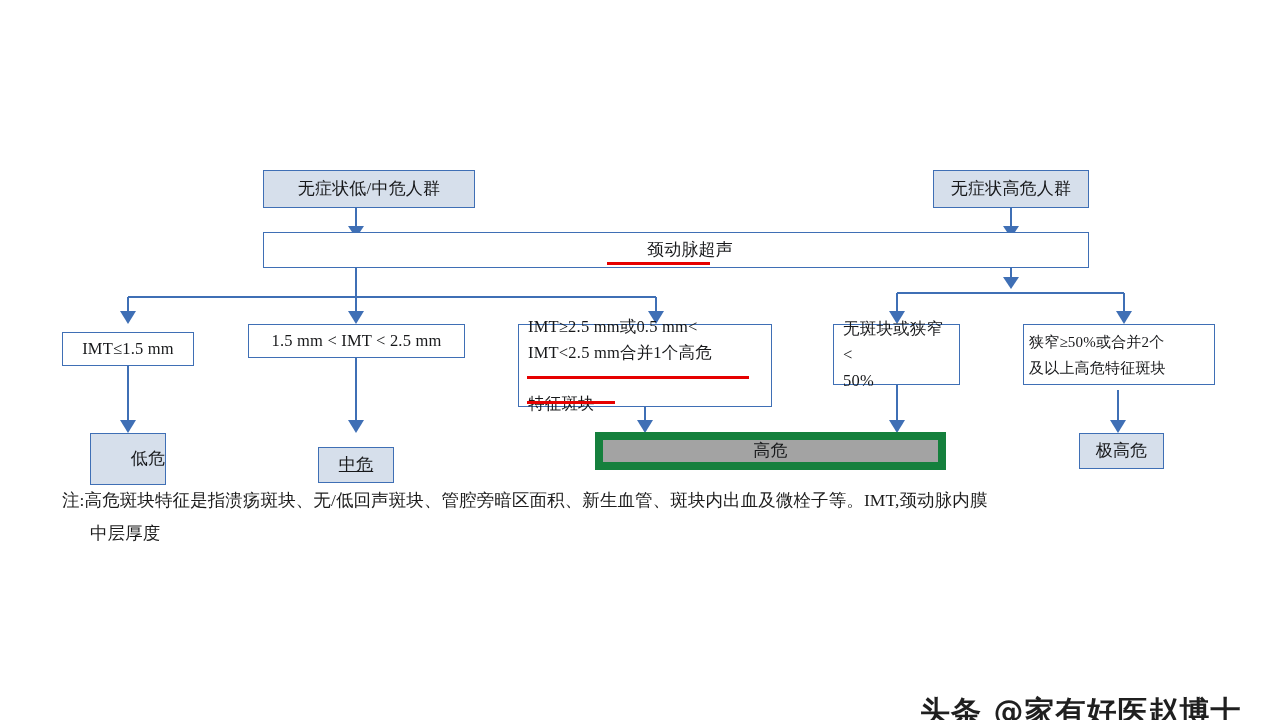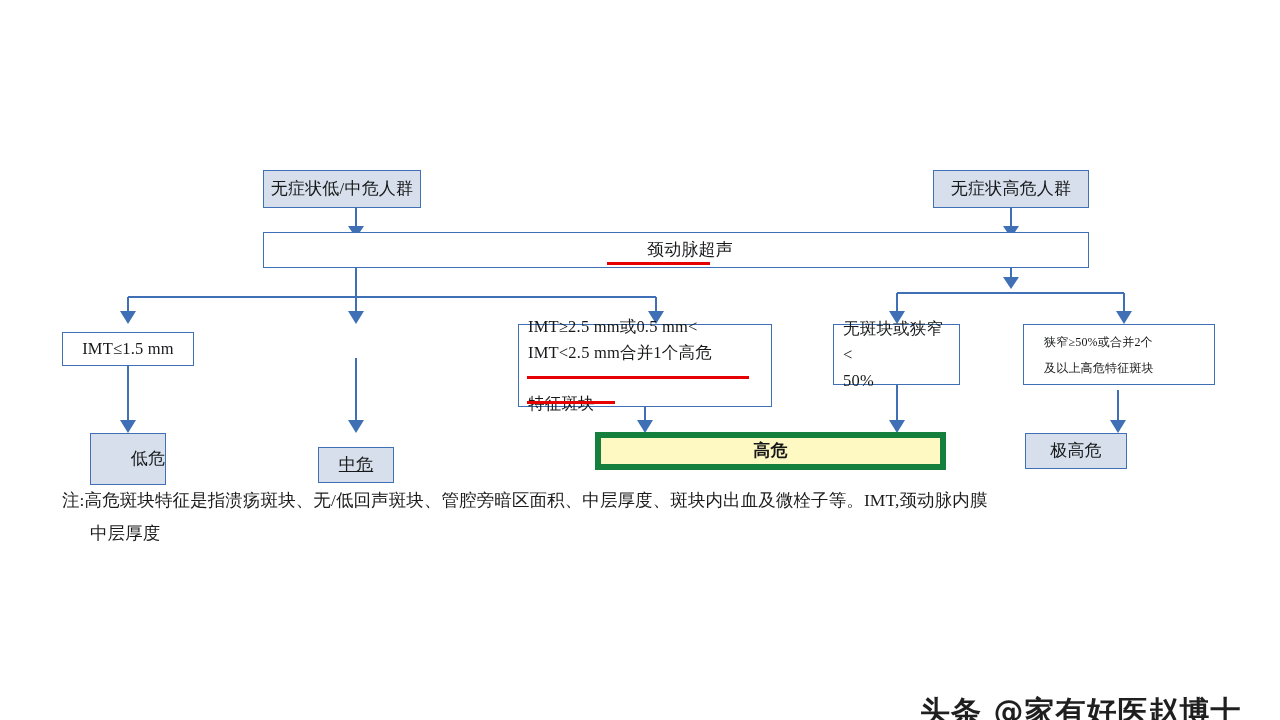--- a/index.html
+++ b/index.html
@@ -38,23 +38,22 @@
   .node.plain {
     background: #ffffff;
   }
   .node.left-align {
     justify-content: flex-start;
     white-space: normal;
     text-align: left;
     padding: 4px 8px 4px 9px;
   }
   .node.redbox {
-    border: 6px solid #15803d;
-    background: #fef9c3;
-    font-weight: bold;
+    border: 8px solid #15803d;
+    background: #a3a3a3;
   }
   .uline-red {
     position: absolute;
     background: #e60000;
     height: 3px;
   }
   .note {
     position: absolute;
     font-size: 17.5px;
     line-height: 28px;
@@ -122,37 +121,40 @@
     <path class="ln" d="M 645 407 L 645 420"></path>
     <polygon class="ah" points="637,420 653,420 645,433"></polygon>
 
     <path class="ln" d="M 897 385 L 897 420"></path>
     <polygon class="ah" points="889,420 905,420 897,433"></polygon>
 
     <path class="ln" d="M 1118 390 L 1118 420"></path>
     <polygon class="ah" points="1110,420 1126,420 1118,433"></polygon>
   </svg>
 
-  <div class="node" style="left:263px; top:170px; width:158px; height:38px;">
+  <div class="node" style="left:263px; top:170px; width:212px; height:38px;">
     <span>无症状低/中危人群</span>
   </div>
 
   <div class="node" style="left:933px; top:170px; width:156px; height:38px;text-align:center;">
     <span>无症状高危人群</span>
   </div>
 
   <div class="node plain" style="left:263px; top:232px; width:826px; height:36px;padding-left:28px;">
     <span>颈动脉超声</span>
   </div>
   <div class="uline-red" style="left:607px; top:262px; width:103px;"></div>
 
   <div class="node plain" style="left:62px; top:324px; width:132px; height:34px; font-size:16.5px;margin-top:8px;">
     <span>IMT≤1.5 mm</span>
   </div>
 
+  <div class="node plain" style="left:248px; top:324px; width:217px; height:34px; font-size:16.5px;">
+    <span>1.5 mm &lt; IMT &lt; 2.5 mm</span>
+  </div>
 
   <div class="node plain left-align" style="left:518px; top:324px; width:254px; height:83px; font-size:16.5px; line-height:26px;padding-left:9px;">
     <div>
       <div>IMT≥2.5 mm或0.5 mm&lt;</div>
       <div style="position:relative; display:inline-block;">
         <span>IMT&lt;2.5 mm合并1个高危</span>
       </div>
       <div style="position:relative; display:inline-block;margin-top:25px;">
         <span>特征斑块</span>
       </div>
@@ -161,45 +163,45 @@
   <div class="uline-red" style="left:527px; top:376px; width:222px;"></div>
   <div class="uline-red" style="left:527px; top:401px; width:88px;"></div>
 
   <div class="node plain left-align" style="left:833px; top:324px; width:127px; height:61px; font-size:16.5px; line-height:26px;">
     <div>
       <div>无斑块或狭窄&lt;</div>
       <div>50%</div>
     </div>
   </div>
 
-  <div class="node plain left-align" style="left:1023px; top:324px; width:192px; height:61px; font-size:12px; line-height:26px; padding-left:20px;">
+  <div class="node plain left-align" style="left:1023px; top:324px; width:192px; height:61px; font-size:15px; line-height:26px; padding-left:5px;">
     <div>
       <div>狭窄≥50%或合并2个</div>
       <div>及以上高危特征斑块</div>
     </div>
   </div>
 
   <div class="node" style="left:90px; top:433px; width:76px; height:52px;padding-left:40px;">
     <span>低危</span>
   </div>
 
   <div class="node" style="left:318px; top:447px; width:76px; height:36px;text-decoration:underline;">
     <span>中危</span>
   </div>
 
   <div class="node redbox" style="left:595px; top:432px; width:351px; height:38px;">
     <span>高危</span>
   </div>
 
-  <div class="node" style="left:1025px; top:433px; width:102px; height:36px;">
+  <div class="node" style="left:1079px; top:433px; width:85px; height:36px;">
     <span>极高危</span>
   </div>
 
   <div class="note" style="left:62px; top:486px; width:1180px;">
-    <span>注:高危斑块特征是指溃疡斑块、无/低回声斑块、管腔旁暗区面积、中层厚度、斑块内出血及微栓子等。IMT,颈动脉内膜</span>
+    <span>注:高危斑块特征是指溃疡斑块、无/低回声斑块、管腔旁暗区面积、新生血管、斑块内出血及微栓子等。IMT,颈动脉内膜</span>
   </div>
   <div class="note" style="left:90px; top:519px; width:400px;">
     <span>中层厚度</span>
   </div>
 
   <div class="wm" style="left:920px; top:692px;">
     <span>头条 @家有好医赵博士</span>
   </div>
 
 </div>

